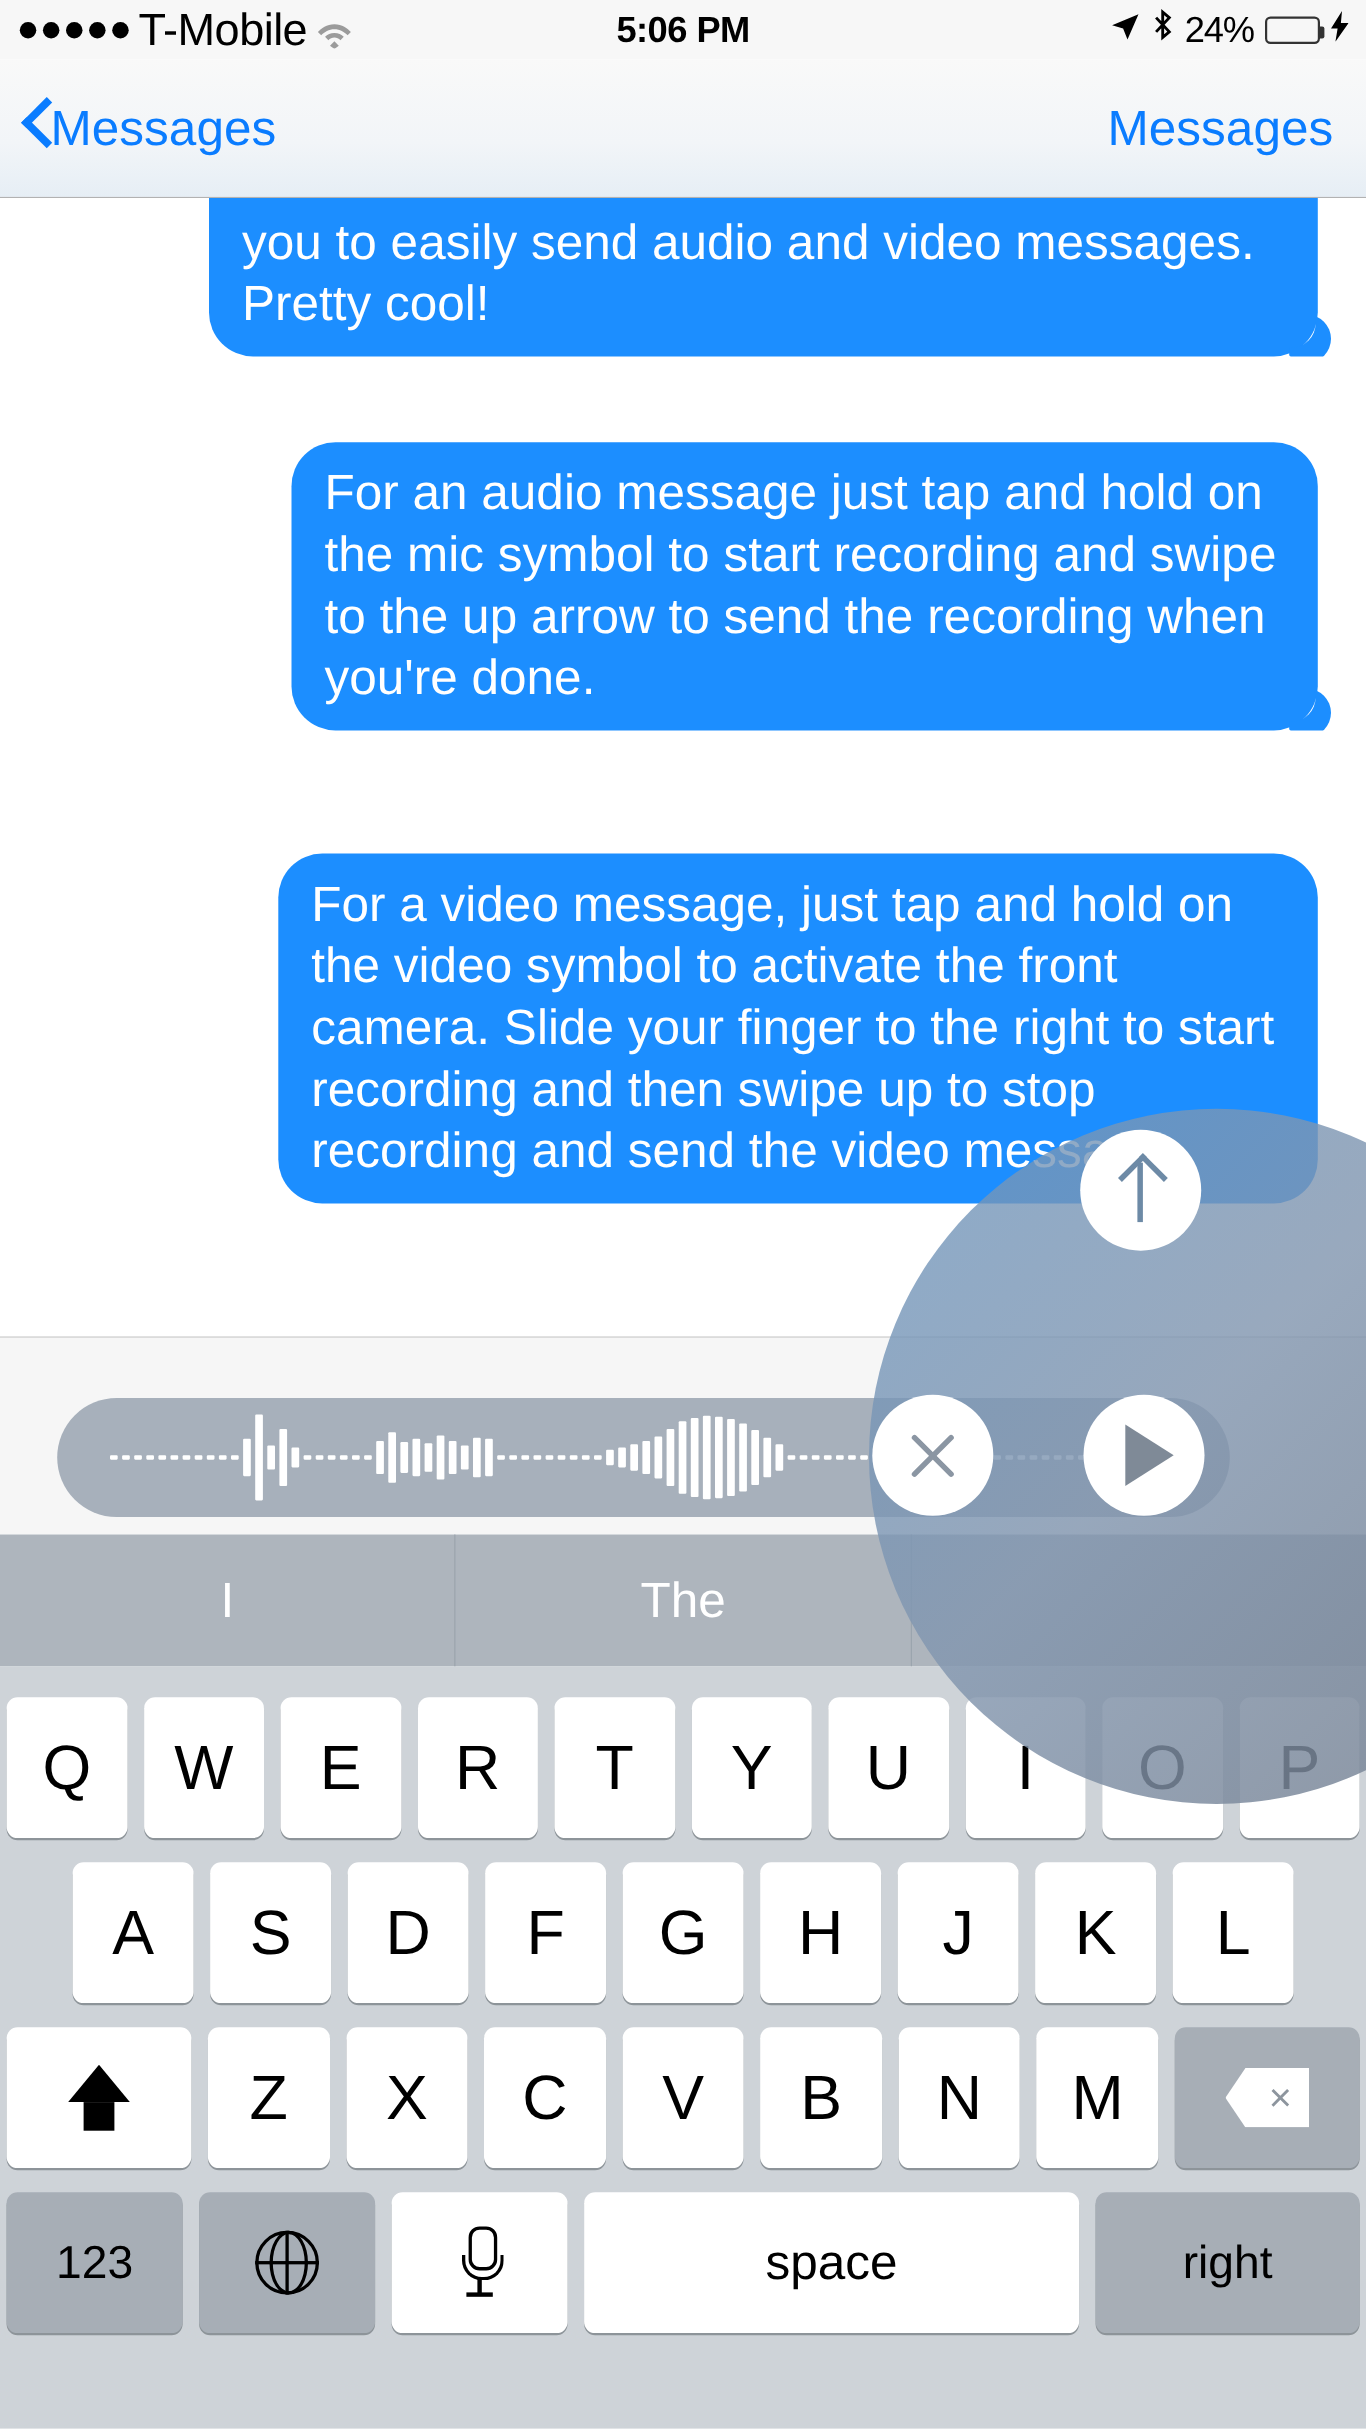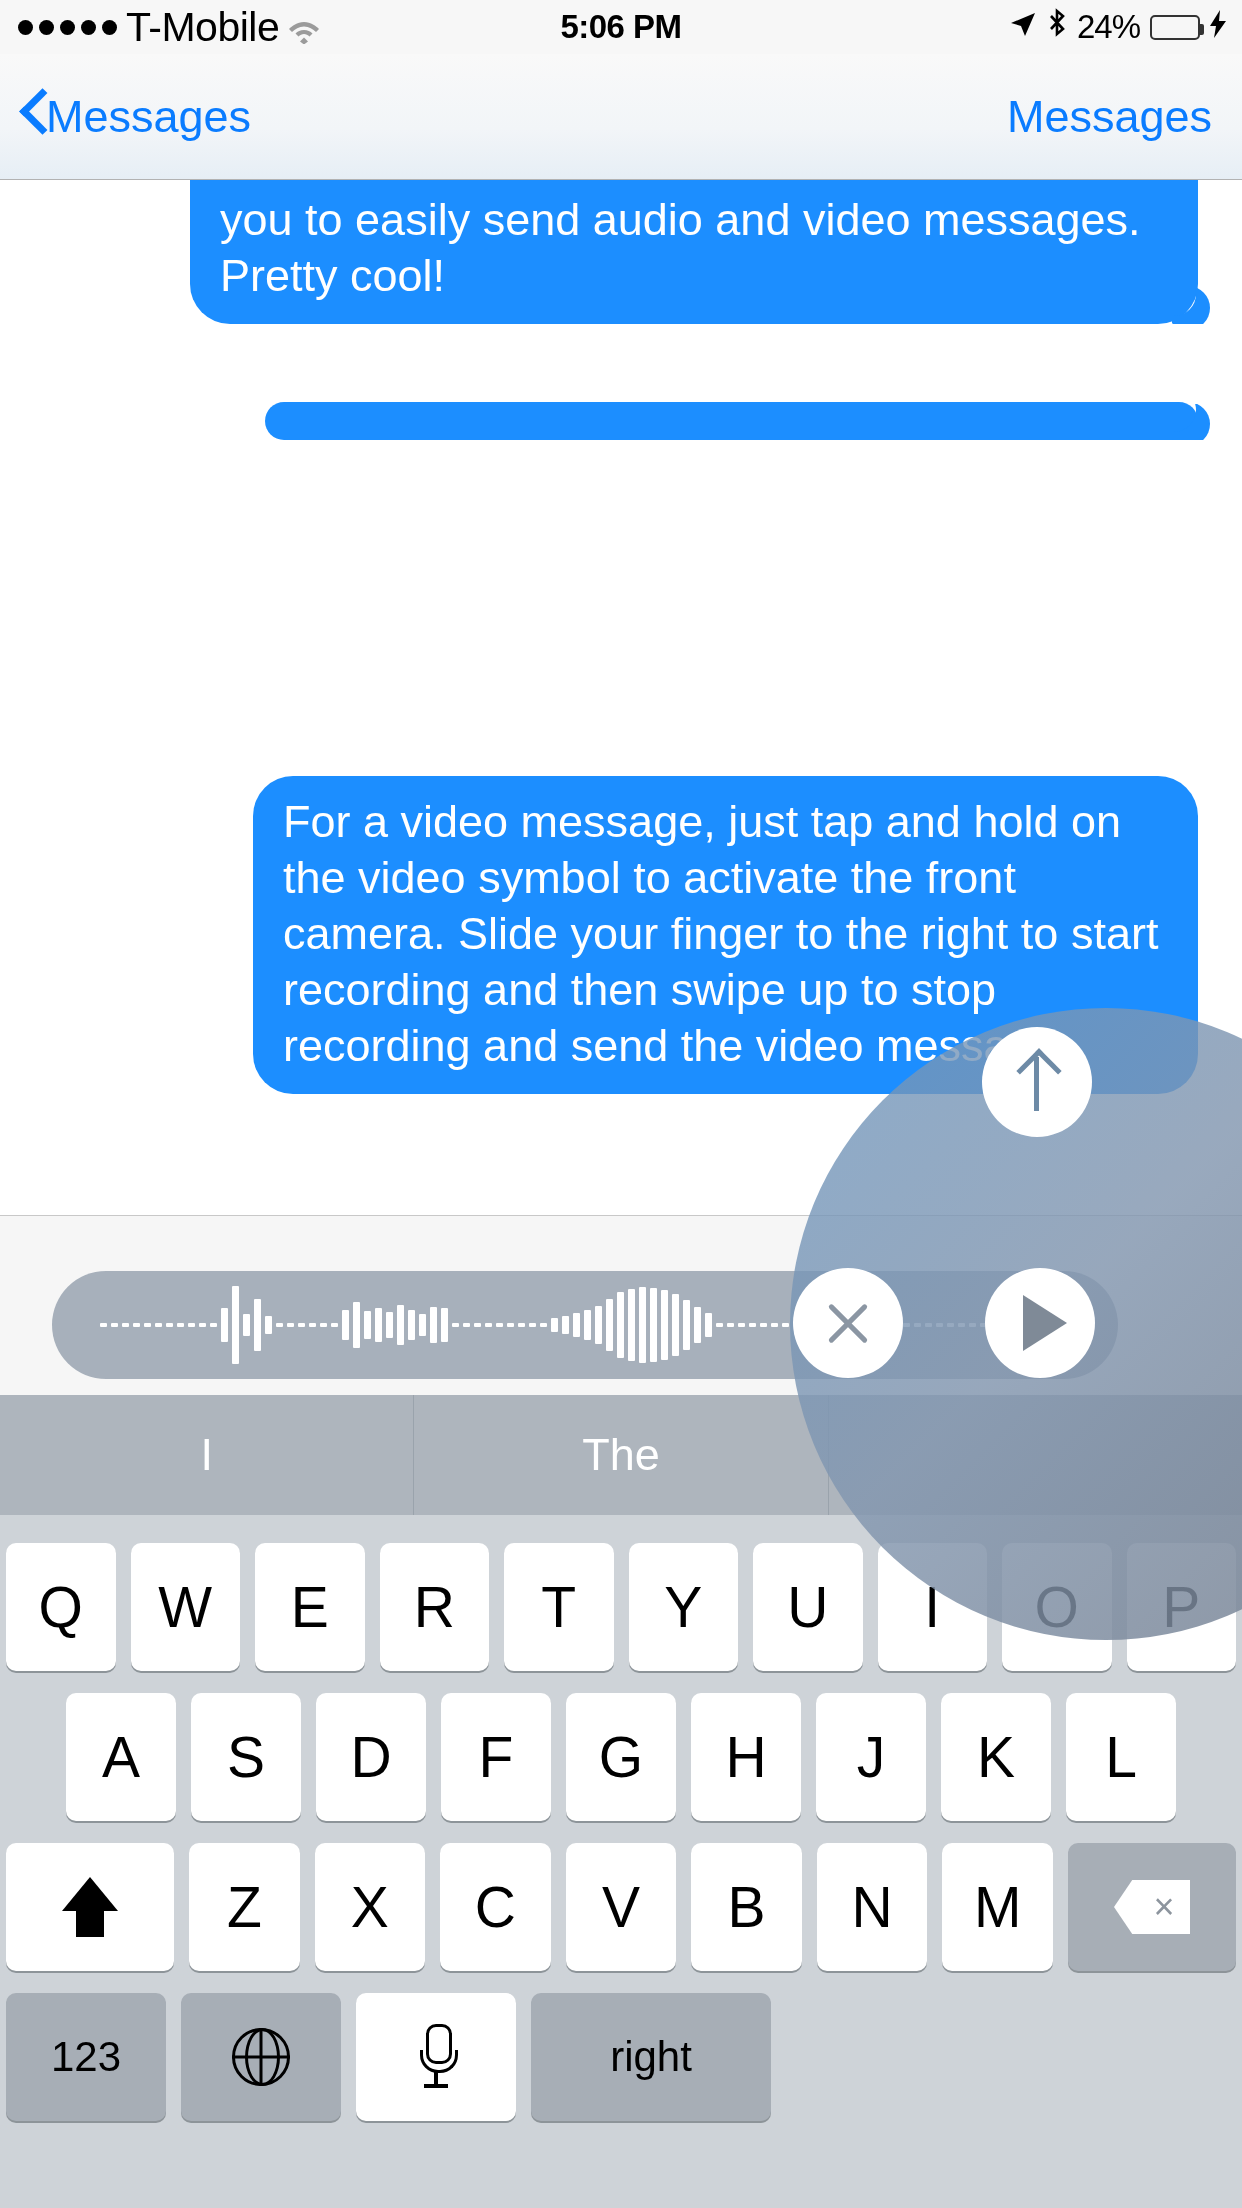--- a/index.html
+++ b/index.html
@@ -298,20 +298,21 @@
   </div>
   <div id="details-button">Messages</div>
 </div>
 
 <div id="conversation">
   <div class="bubble" id="bubble-1">
     <span>Check out the new features in iOS 8 that allow you to easily send audio and video messages. Pretty cool!</span>
     <span class="tail"></span>
   </div>
   <div class="bubble" id="bubble-2">
+    <span>For an audio message just tap and hold on the mic symbol to start recording and swipe to the up arrow to send the recording when you're done.</span>
     <span class="tail"></span>
   </div>
   <div class="bubble" id="bubble-3">
     <span>For a video message, just tap and hold on the video symbol to activate the front camera. Slide your finger to the right to start recording and then swipe up to stop recording and send the video message.</span>
   </div>
 </div>
 
 <div id="audio-tray">
   <div id="audio-pill">
     <div id="waveform">
@@ -464,20 +465,21 @@
       <span class="globe">
           <i></i>
         </span>
     </div>
     <div class="key fn">
       <span class="mic">
           <i></i>
           <u></u>
         </span>
     </div>
+    <div class="key space">space</div>
     <div class="key ret dark">right</div>
   </div>
 </div>
 
 <div id="record-overlay">
   <div class="round-btn" id="cancel-button">
     <span class="x-mark"></span>
   </div>
   <div class="round-btn" id="play-button">
     <span class="play-tri"></span>

